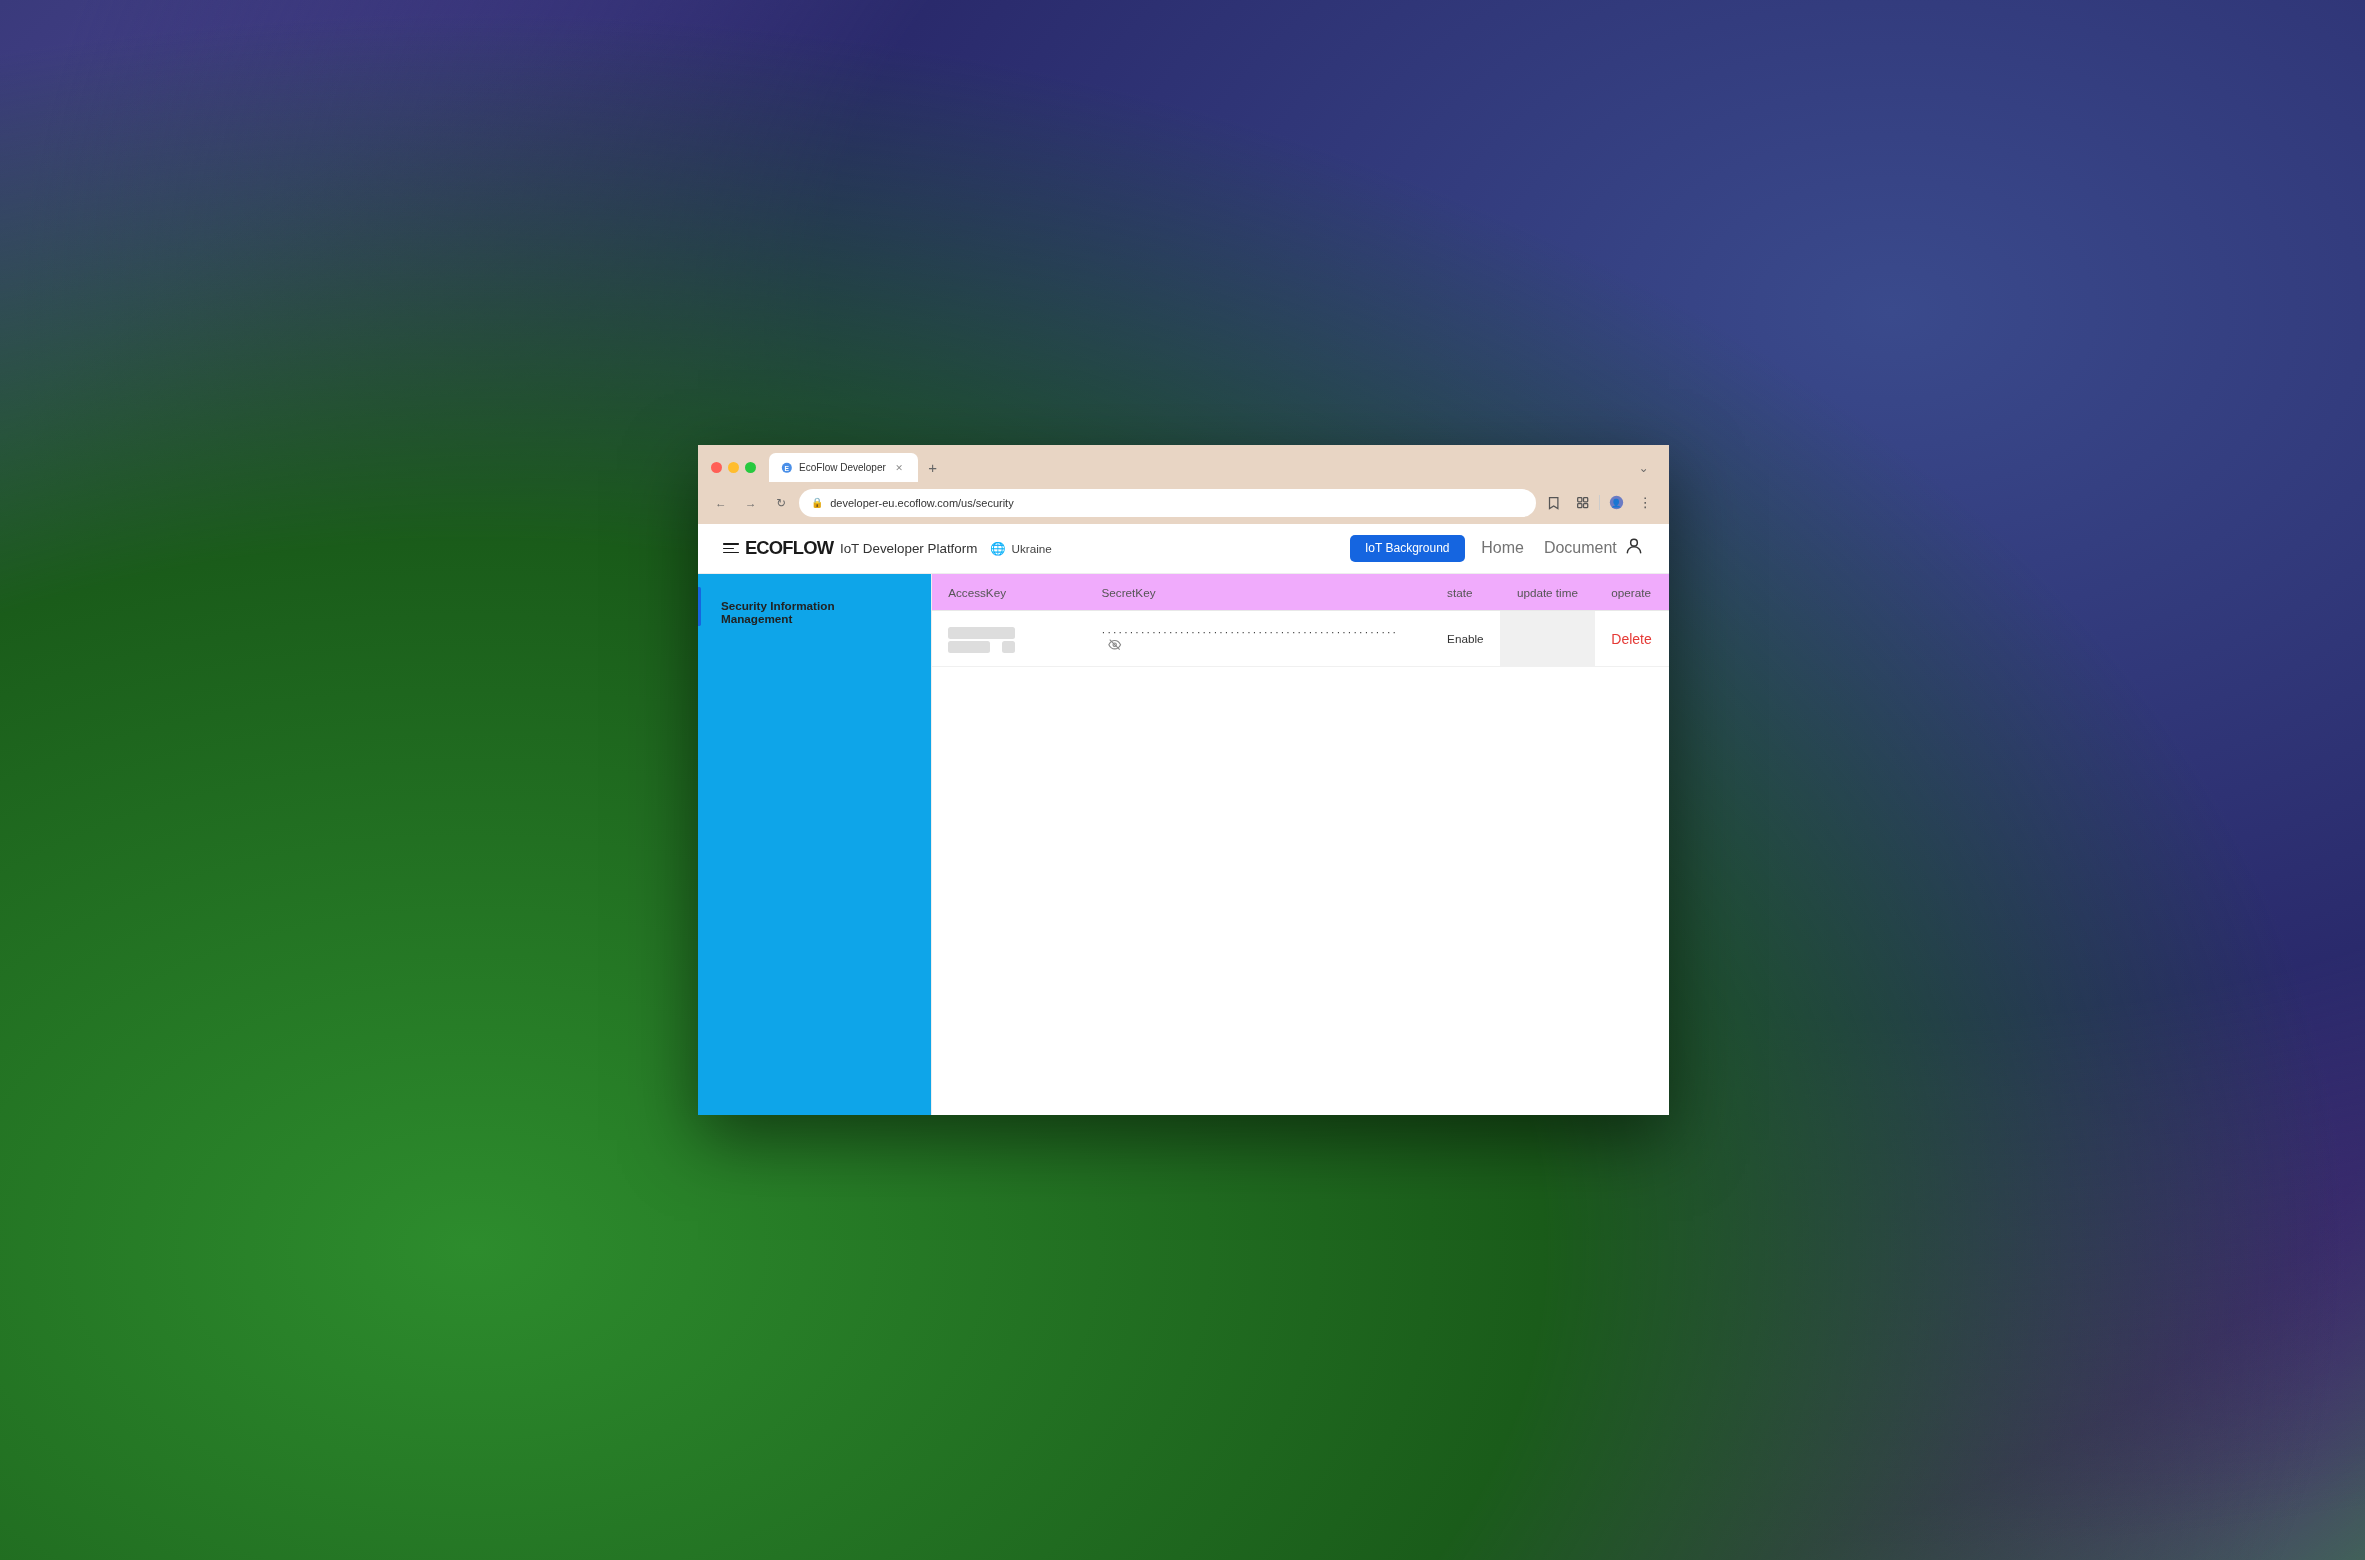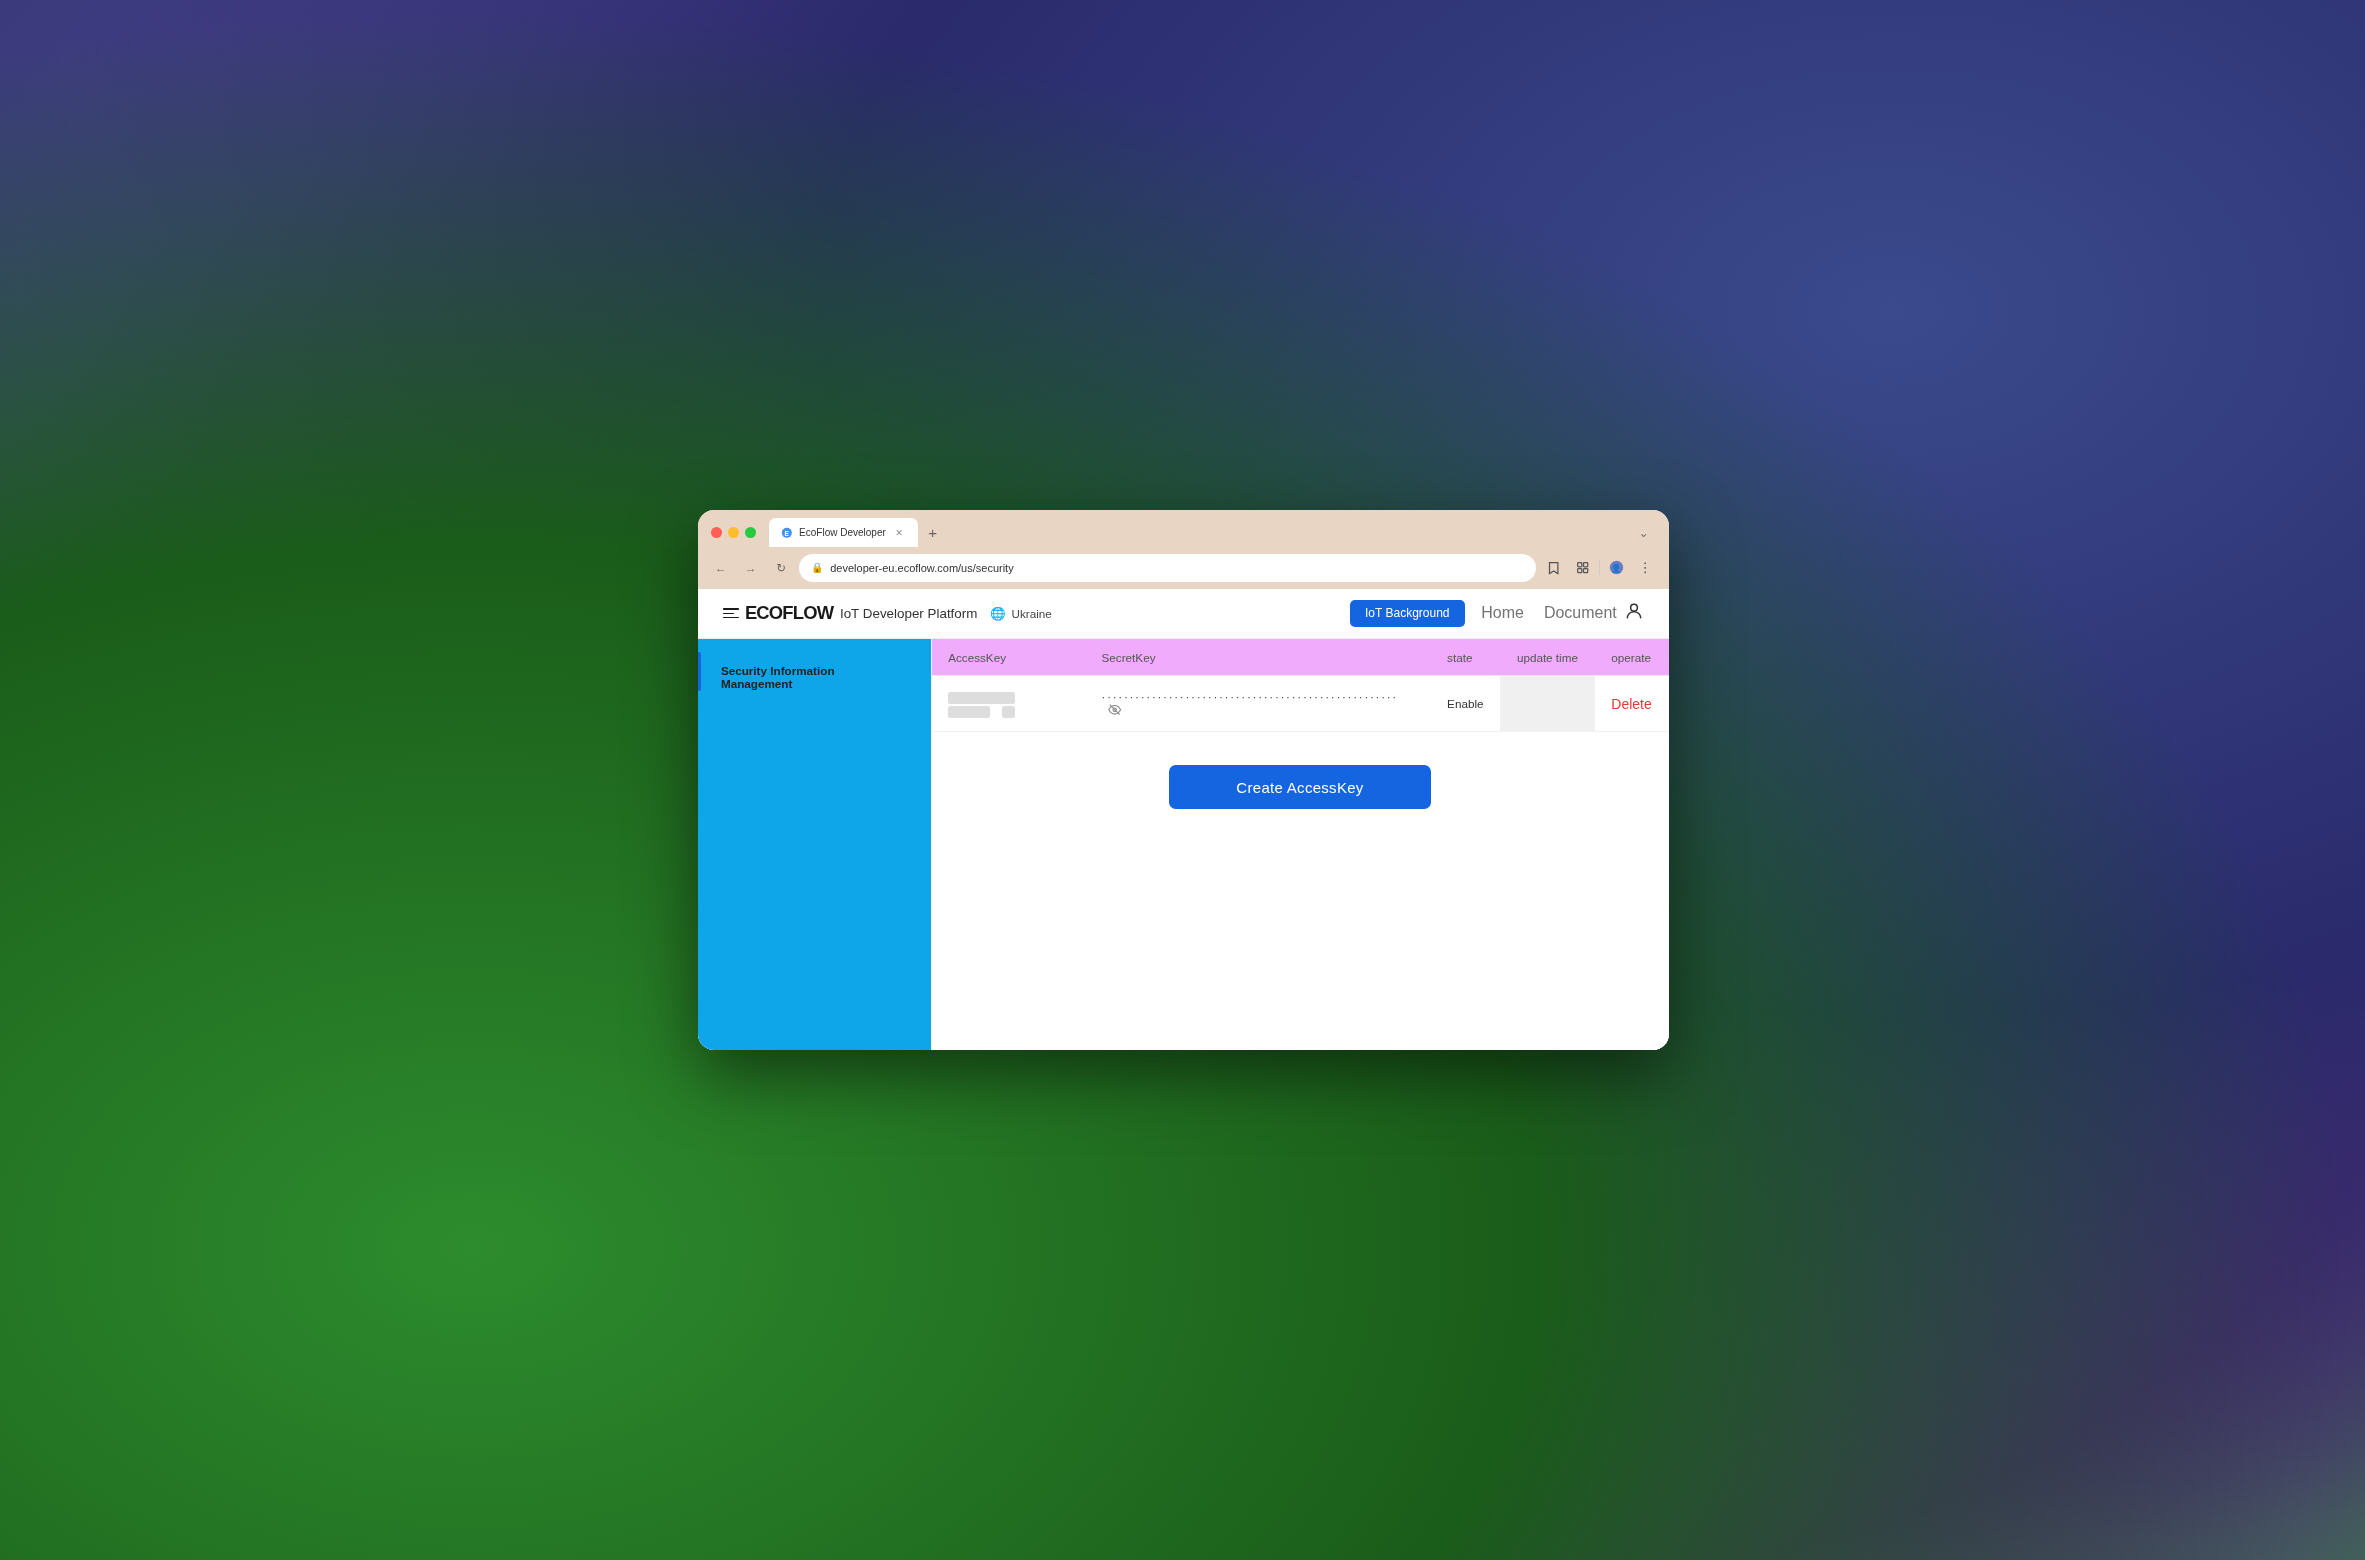--- a/index.html
+++ b/index.html
@@ -13,23 +13,23 @@
       display: flex;
       align-items: center;
       justify-content: center;
       font-family: -apple-system, BlinkMacSystemFont, 'Segoe UI', sans-serif;
       overflow: hidden;
     }
 
     
     .browser-window {
       width: 971px;
-      height: 540px;
+      height: 670px;
       background: #f0f0f0;
-      border-radius: 16px;
+      border-radius: 0;
       box-shadow: 0 25px 67px rgba(0,0,0,0.5);
       display: flex;
       flex-direction: column;
       overflow: hidden;
     }
 
     
     .browser-chrome {
       background: #e8d5c4;
       padding: 0;
@@ -580,21 +580,18 @@
               <td class="update-time-cell">
                 <span></span>
               </td>
               <td>
                 <button class="delete-btn">Delete</button>
               </td>
             </tr>
           </tbody>
         </table>
 
-        <div class="create-btn-container">
-          <button class="create-access-key-btn">Create AccessKey</button>
-        </div>
 
       </div>
     </div>
   </div>
 </div>
 
 
 </body></html>

